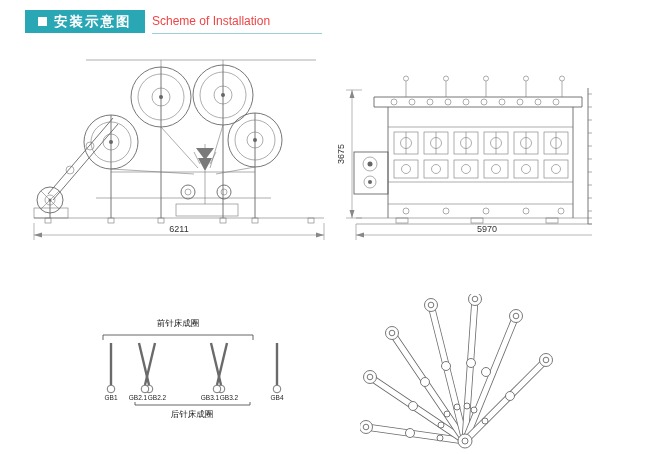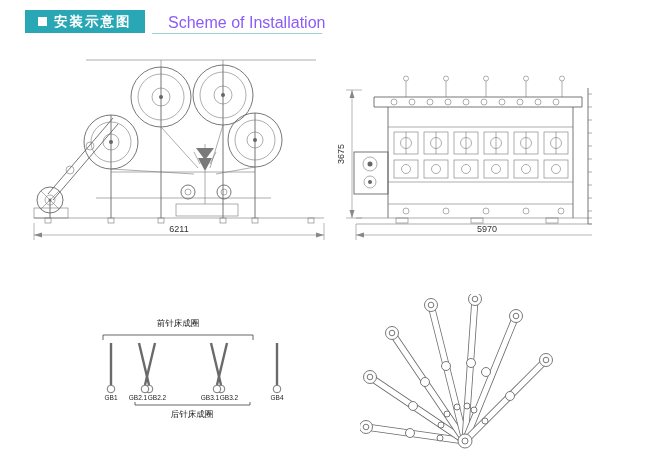--- a/index.html
+++ b/index.html
@@ -1,21 +1,21 @@
 <!DOCTYPE html>
 <html><head>
 <meta charset="utf-8">
 <style>
   html,body{margin:0;padding:0;}
   body{font-family:"Liberation Sans",sans-serif;background:#fff;}
   .page{position:relative;width:592px;height:454px;background:#fff;overflow:hidden;}
   .title-box{position:absolute;left:25px;top:10px;height:23px;background:#2AA7B5;color:#fff;
     display:flex;align-items:center;gap:7px;padding:0 13px;font-size:13.5px;font-weight:bold;letter-spacing:2px;}
   .title-bullet{width:9px;height:9px;background:#fff;display:inline-block;}
-  .subtitle{position:absolute;left:168px;top:14px;color:#8b5cf6;font-size:16px;}
+  .subtitle{position:absolute;left:152px;top:14px;color:#ef4444;font-size:12px;}
   .header-line{position:absolute;left:152px;top:33px;width:170px;height:1px;background:#9ccfd6;}
   svg{position:absolute;}
   svg.left-machine{left:26px;top:52px;}
   svg.right-machine{left:336px;top:52px;}
   svg.guide-bars{left:88px;top:310px;}
   svg.fan{left:360px;top:294px;}
   .ln{stroke:#666;stroke-width:0.9;fill:none;}
   .ln-th{stroke:#777;stroke-width:0.6;fill:none;}
   .dim{stroke:#888;stroke-width:0.6;fill:none;}
   .dim-t{fill:#333;font-size:9px;font-family:"Liberation Sans",sans-serif;}

